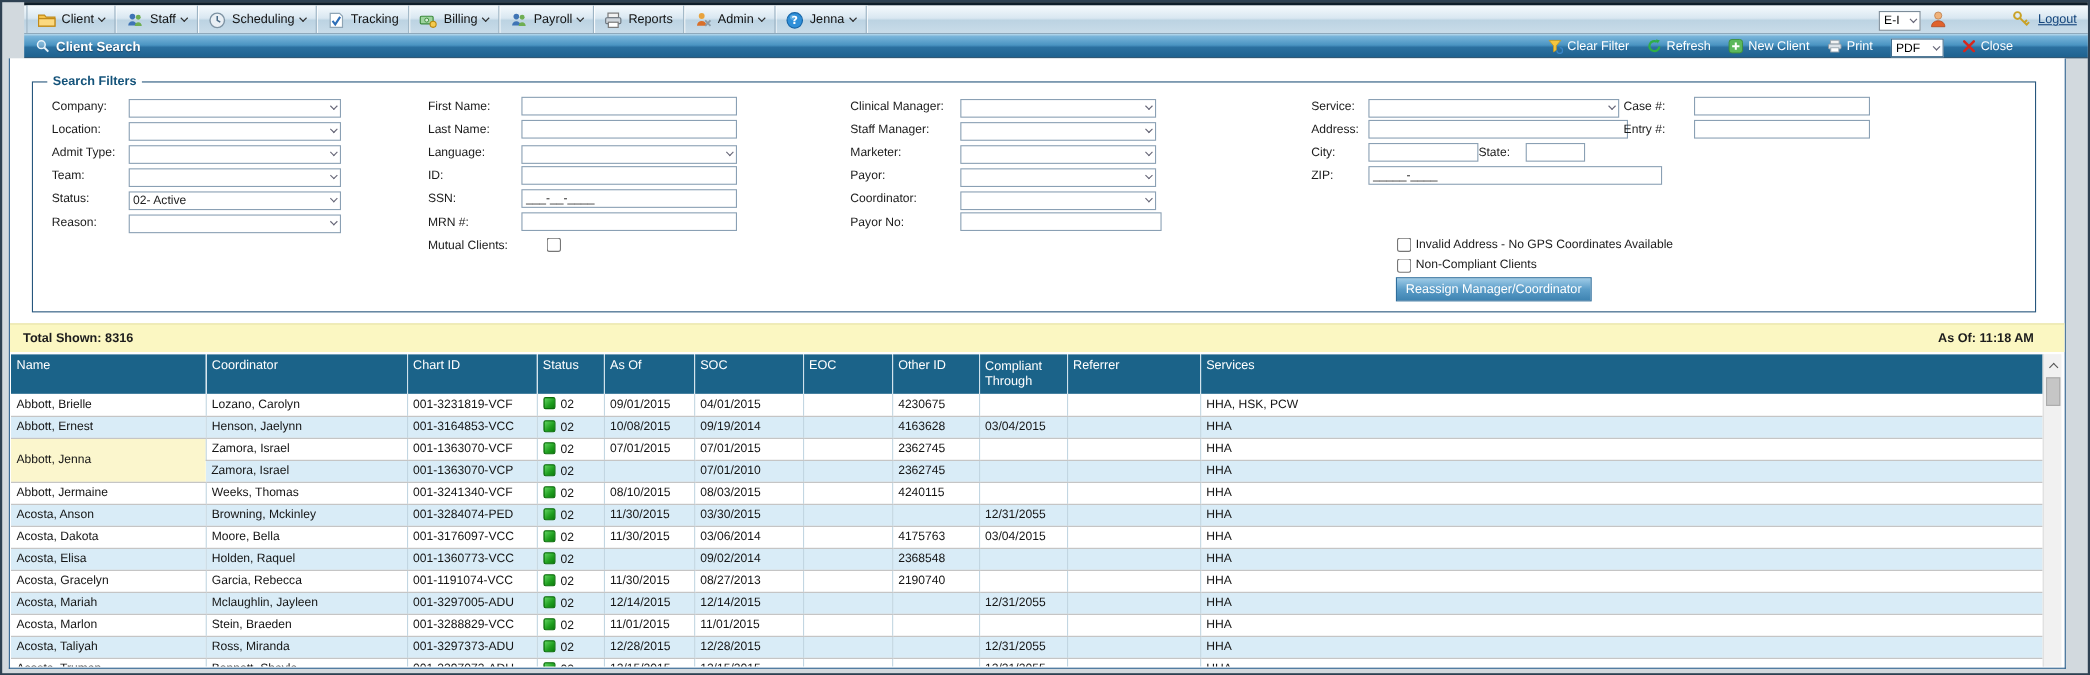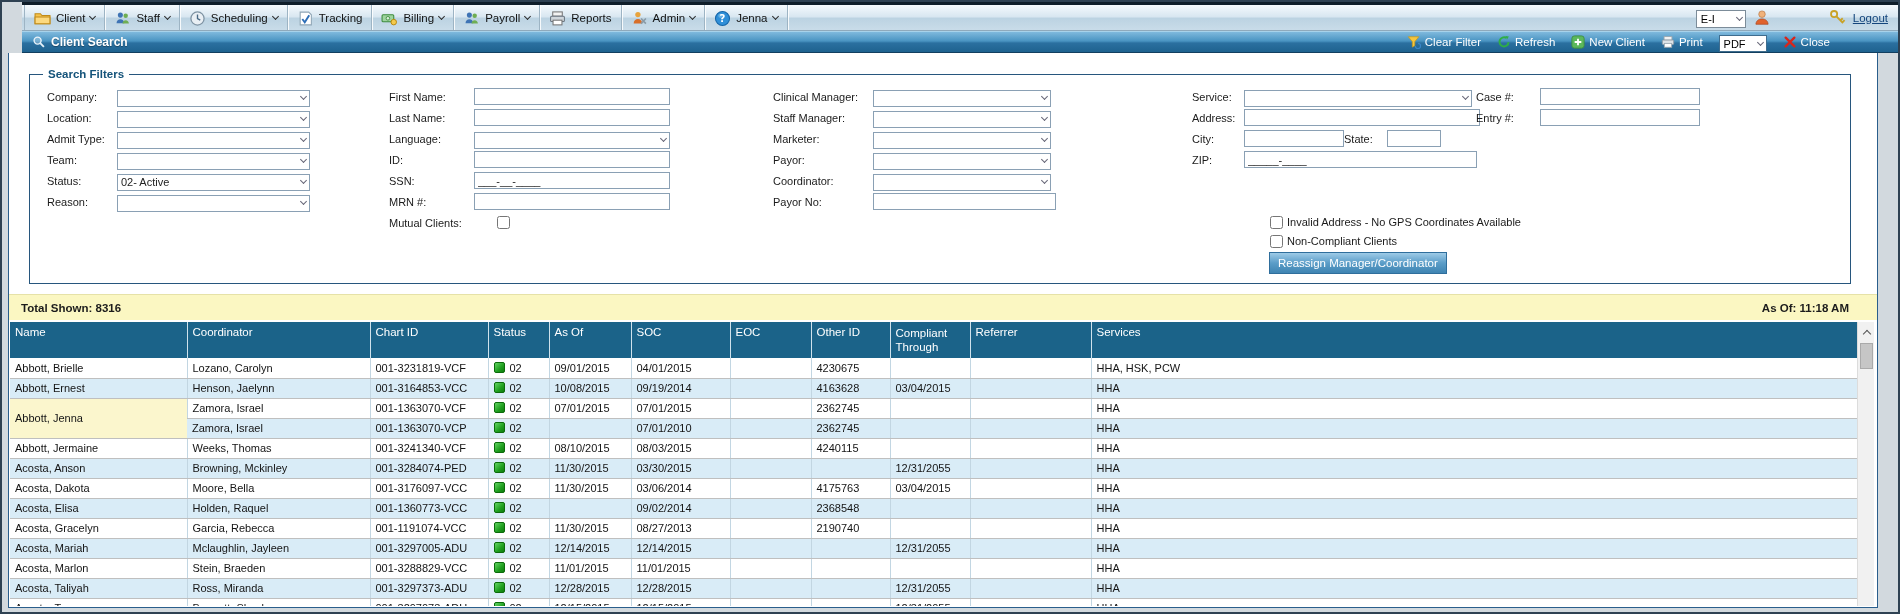--- a/index.html
+++ b/index.html
@@ -13,21 +13,21 @@
              background:linear-gradient(#f5fafd,#d9e7f1 46%,#bcd3e2 54%,#c9dce9);
              border-bottom:1px solid #8fa9bb; }
   .mi { display:flex; align-items:center; padding:0 9px; cursor:pointer;
         border-right:1px solid #9db4c4; box-shadow:1px 0 0 rgba(255,255,255,.85); }
   .mi:first-child { border-left:1px solid #9db4c4; margin-left:2px; }
   .mi .ic { width:17px; height:16px; margin-right:5px; flex:0 0 auto; }
   .mi .ml { font-size:11.5px; color:#111; white-space:nowrap; }
   .chev { width:5px; height:5px; border-right:1.5px solid #2c2c2c; border-bottom:1.5px solid #2c2c2c;
           transform:rotate(45deg); margin:-3px 0 0 5px; }
   .menubar-right { margin-left:auto; display:flex; align-items:center; gap:7px; padding-right:10px; }
-  .entity-sw { position:relative; width:50px; height:18px; }
+  .entity-sw { position:relative; width:38px; height:18px; }
   .entity-sw select { width:100%; height:18px; border:1px solid #7c8c99; background:#fff;
                       font:11px "Liberation Sans",sans-serif; appearance:none; -webkit-appearance:none;
                       padding:0 14px 0 4px; }
   .schev { position:absolute; right:4px; top:6px; width:5px; height:5px; pointer-events:none;
            border-right:1.4px solid #667; border-bottom:1.4px solid #667; transform:rotate(45deg); }
   .spacer40 { width:44px; }
   .logout { font-size:11.5px; color:#14457c; text-decoration:underline; cursor:pointer; }
 
   
   .titlebar { height:22px; display:flex; align-items:center;
@@ -357,21 +357,21 @@
             <input class="ftxt" style="width: 236px;">
           </div>
         <div class="fitem">
             <span class="flbl" style="width:52px">City:</span>
             <input class="ftxt" style="width: 100px;">
             <span class="flbl" style="width:43px">State:</span>
             <input class="ftxt" style="width: 54px;">
           </div>
         <div class="fitem">
             <span class="flbl" style="width:52px">ZIP:</span>
-            <input class="ftxt" style="width: 233px;" value="_____-____">
+            <input class="ftxt" style="width: 267px;" value="_____-____">
           </div>
       </div>
 
       <div class="fcol" style="left:1446px">
         <div class="fitem">
             <span class="flbl" style="width:64px">Case #:</span>
             <input class="ftxt" style="width: 160px;">
           </div>
         <div class="fitem">
             <span class="flbl" style="width:64px">Entry #:</span>

